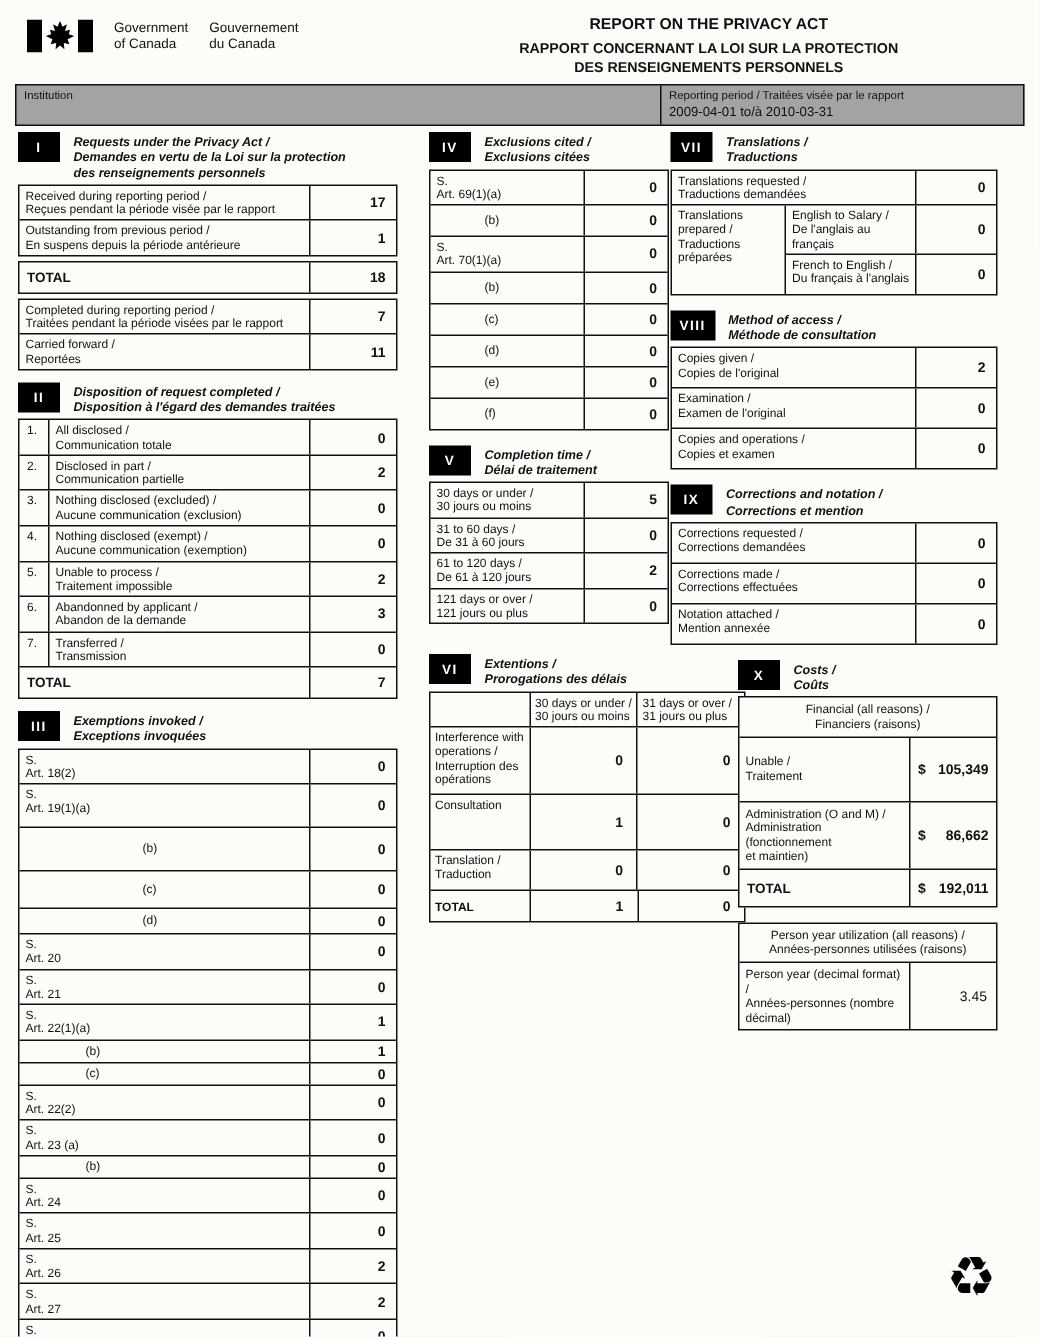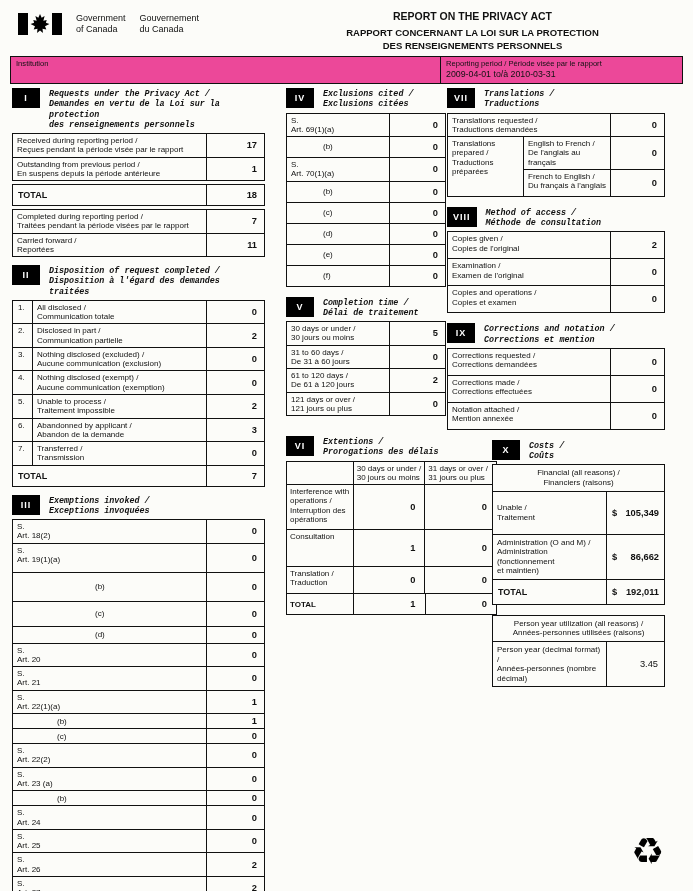--- a/index.html
+++ b/index.html
@@ -9,39 +9,39 @@
 
   
   #wordmark{position:absolute;left:18px;top:13px;display:flex;align-items:flex-start;}
   #wordmark .wm-text{font-size:9px;line-height:1.2;white-space:pre-line;margin-left:14px;}
   #titleblock{position:absolute;left:285px;top:10px;width:375px;text-align:center;}
   #titleblock .t-en{font-size:10.5px;font-weight:bold;margin-bottom:5px;}
   #titleblock .t-fr{font-size:9.5px;font-weight:bold;line-height:1.35;}
 
   
   #instbar{position:absolute;left:10px;top:56px;width:671px;height:26px;border:1px solid #111;
-           display:flex;background:#ec4899;}
+           display:flex;background:#a3a3a3;}
   #instbar .cell{padding:2px 5px;}
   #instbar .c-left{flex:1;}
   #instbar .c-right{width:231px;border-left:1px solid #111;}
   .small-cap{font-size:7.6px;}
   .inst-val{font-size:8.8px;margin-top:1px;}
 
   
   .col{position:absolute;top:88px;}
   #col-left{left:12px;width:253px;}
   #col-mid{left:286px;width:211px;}
   #col-right{left:447px;width:218px;}
 
   
   .sechead{display:flex;align-items:flex-start;margin-bottom:3px;}
   .secnum{background:#000;color:#fff;min-width:28px;height:20px;line-height:20px;text-align:center;
           font-size:9px;font-weight:bold;padding:0 6px;box-sizing:border-box;letter-spacing:1px;}
   .sectitle{font-style:italic;font-weight:bold;font-size:8.4px;line-height:1.22;margin-left:9px;
-            white-space:pre-line;padding-top:1px;font-family:Liberation Mono, monospace;}
+            white-space:pre-line;padding-top:1px;}
 
   
   .tbl{border:1px solid #111;background:#fcfcf9;}
   .tbl + .tbl{margin-top:3px;}
   .trow{display:flex;align-items:stretch;}
   .trow + .trow{border-top:1px solid #111;}
   .lbl{flex:1;padding:2px 4px;font-size:8px;line-height:1.16;white-space:pre-line;}
   .val{width:58px;border-left:1px solid #111;display:flex;align-items:center;justify-content:flex-end;
        padding:0 7px;font-size:9.3px;font-weight:bold;box-sizing:border-box;}
   #col-mid .val{width:56px;}
@@ -101,21 +101,21 @@
 of Canada</div>
     <div class="wm-text">Gouvernement
 du Canada</div>
   </div>
 
   <div id="instbar">
     <div class="cell c-left">
       <div class="small-cap">Institution</div>
     </div>
     <div class="cell c-right">
-      <div class="small-cap">Reporting period / Période visée par le rapport</div>
+      <div class="small-cap">Reporting period / Traitées visée par le rapport</div>
       <div class="inst-val">2009-04-01 to/à 2010-03-31</div>
     </div>
   </div>
 
   <div id="col-left" class="col">
 
     <section id="sec1">
       <div class="sechead">
         <div class="secnum">I</div>
         <div class="sectitle">Requests under the Privacy Act /
@@ -448,21 +448,21 @@
         </div>
         <div class="trow">
           <div class="s7left">
             <span>Translations
 prepared /</span>
             <span>Traductions
 préparées</span>
           </div>
           <div class="s7right">
             <div class="trow mh26">
-              <div class="s7mid">English to French /
+              <div class="s7mid">English to Salary /
 De l'anglais au français</div>
               <div class="val">0</div>
             </div>
             <div class="trow mh26">
               <div class="s7mid">French to English /
 Du français à l'anglais</div>
               <div class="val">0</div>
             </div>
           </div>
         </div>

